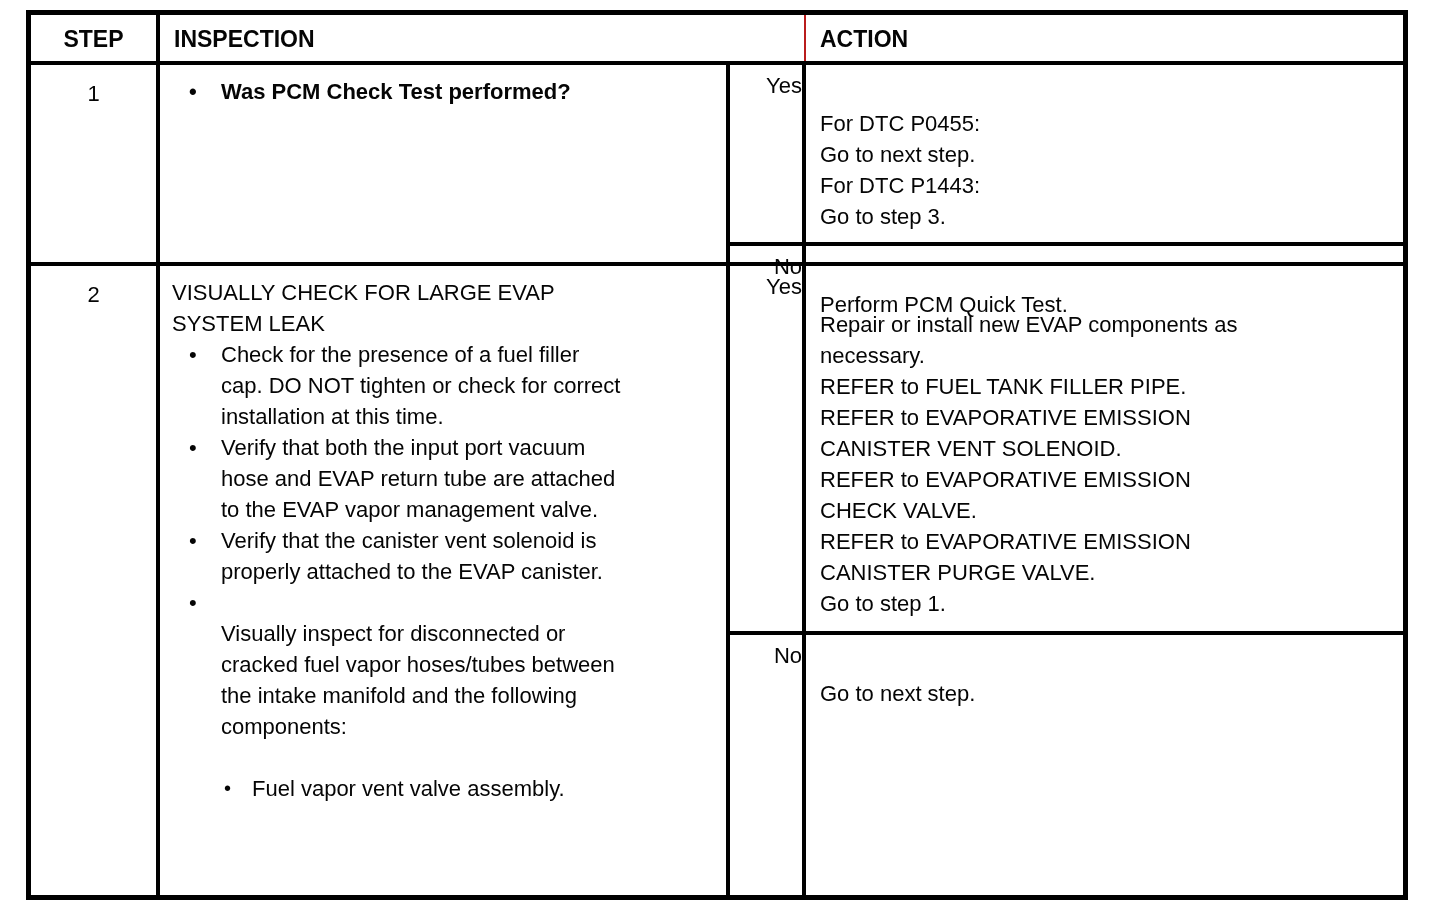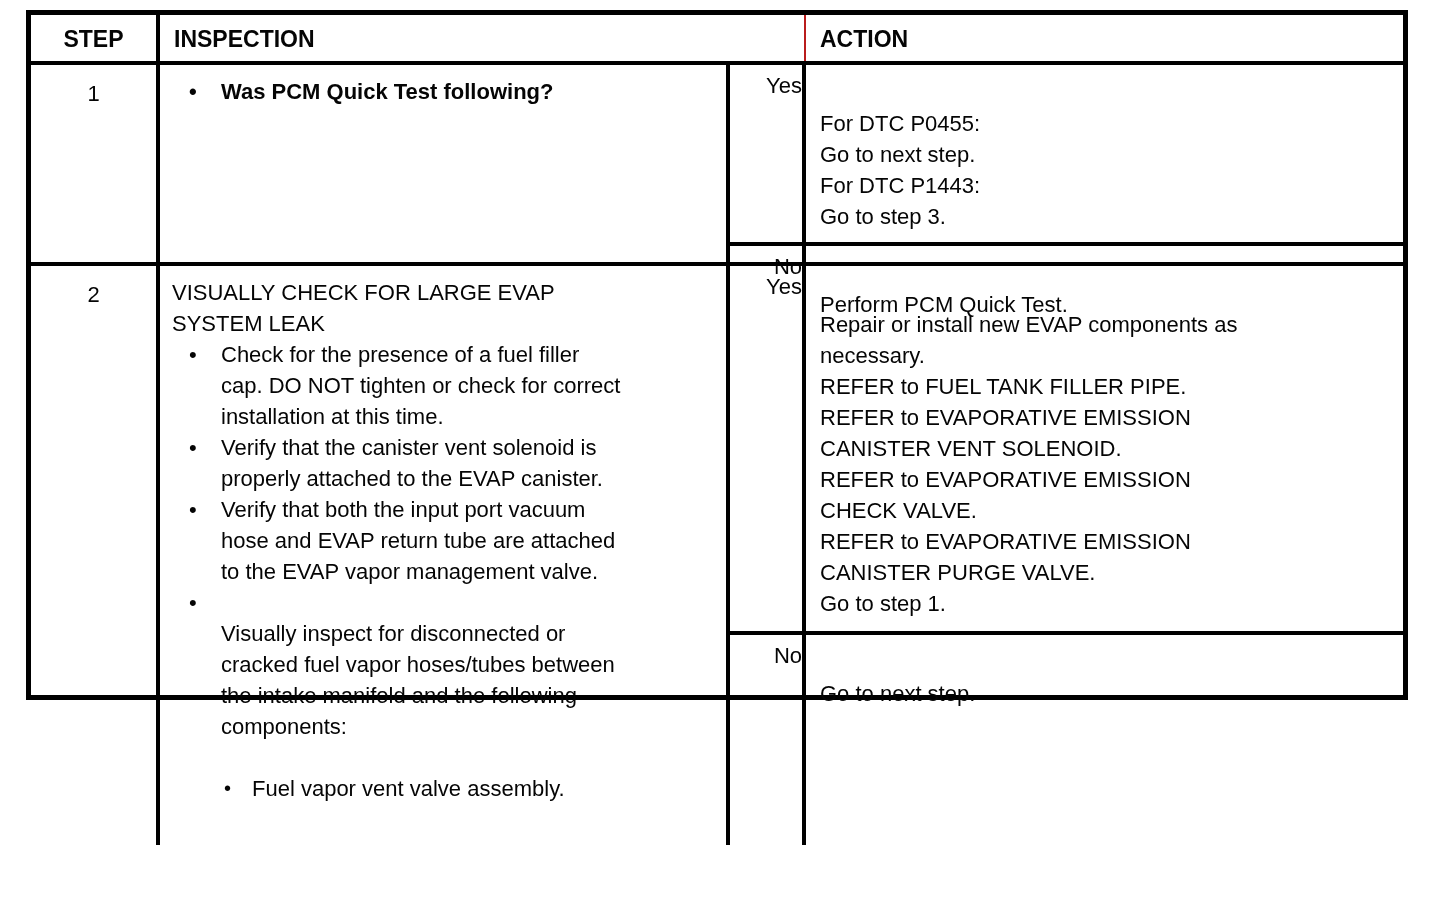--- a/index.html
+++ b/index.html
@@ -7,21 +7,21 @@
     position:relative;
     width:1440px;height:922px;
     background:#ffffff;
     font-family:"Liberation Sans", sans-serif;
     color:#050505;
     overflow:hidden;
   }
   .tbl{
     position:absolute;
     left:26px;top:10px;
-    width:1382px;height:690px;
+    width:1382px;height:890px;
     border:5px solid #000;
     box-sizing:border-box;
     display:flex;flex-direction:column;
     background:#fff;
   }
   
   .hrow{display:flex;flex:0 0 auto;border-bottom:4px solid #000;}
   .row{display:flex;flex:0 0 auto;}
   .row + .row{border-top:4px solid #000;}
   .row.grow{flex:1 1 auto;}
@@ -72,21 +72,21 @@
       <div class="hcell step">STEP</div>
       <div class="hcell insp">INSPECTION</div>
       <div class="hcell act">ACTION</div>
     </div>
 
     <div class="row" style="height:197px">
       <div class="cell stepc">1</div>
       <div class="cell inspc">
         <div class="bullet b-bold">
           <span class="dot"></span>
-          <span class="btxt">Was PCM Quick Test following?</span>
+          <span class="btxt">Was PCM Check Test performed?</span>
         </div>
       </div>
       <div class="branches">
         <div class="branch grow">
           <div class="cell ansc">Yes</div>
           <div class="cell actc">For DTC P0455:
 Go to next step.
 For DTC P1443:
 Go to step 3.</div>
         </div>
@@ -103,28 +103,28 @@
         <div class="insp-title">VISUALLY CHECK FOR LARGE EVAP
 SYSTEM LEAK</div>
         <div class="bullet">
           <span class="dot"></span>
           <span class="btxt">Check for the presence of a fuel filler
 cap. DO NOT tighten or check for correct
 installation at this time.</span>
         </div>
         <div class="bullet">
           <span class="dot"></span>
-          <span class="btxt">Verify that the canister vent solenoid is
-properly attached to the EVAP canister.</span>
+          <span class="btxt">Verify that both the input port vacuum
+hose and EVAP return tube are attached
+to the EVAP vapor management valve.</span>
         </div>
         <div class="bullet">
           <span class="dot"></span>
-          <span class="btxt">Verify that both the input port vacuum
-hose and EVAP return tube are attached
-to the EVAP vapor management valve.</span>
+          <span class="btxt">Verify that the canister vent solenoid is
+properly attached to the EVAP canister.</span>
         </div>
         <div class="bullet">
           <span class="dot"></span>
           <span class="btxt">
             <span class="subwrap">Visually inspect for disconnected or
 cracked fuel vapor hoses/tubes between
 the intake manifold and the following
 components:</span>
             <span class="bullet sub">
               <span class="dot"></span>

